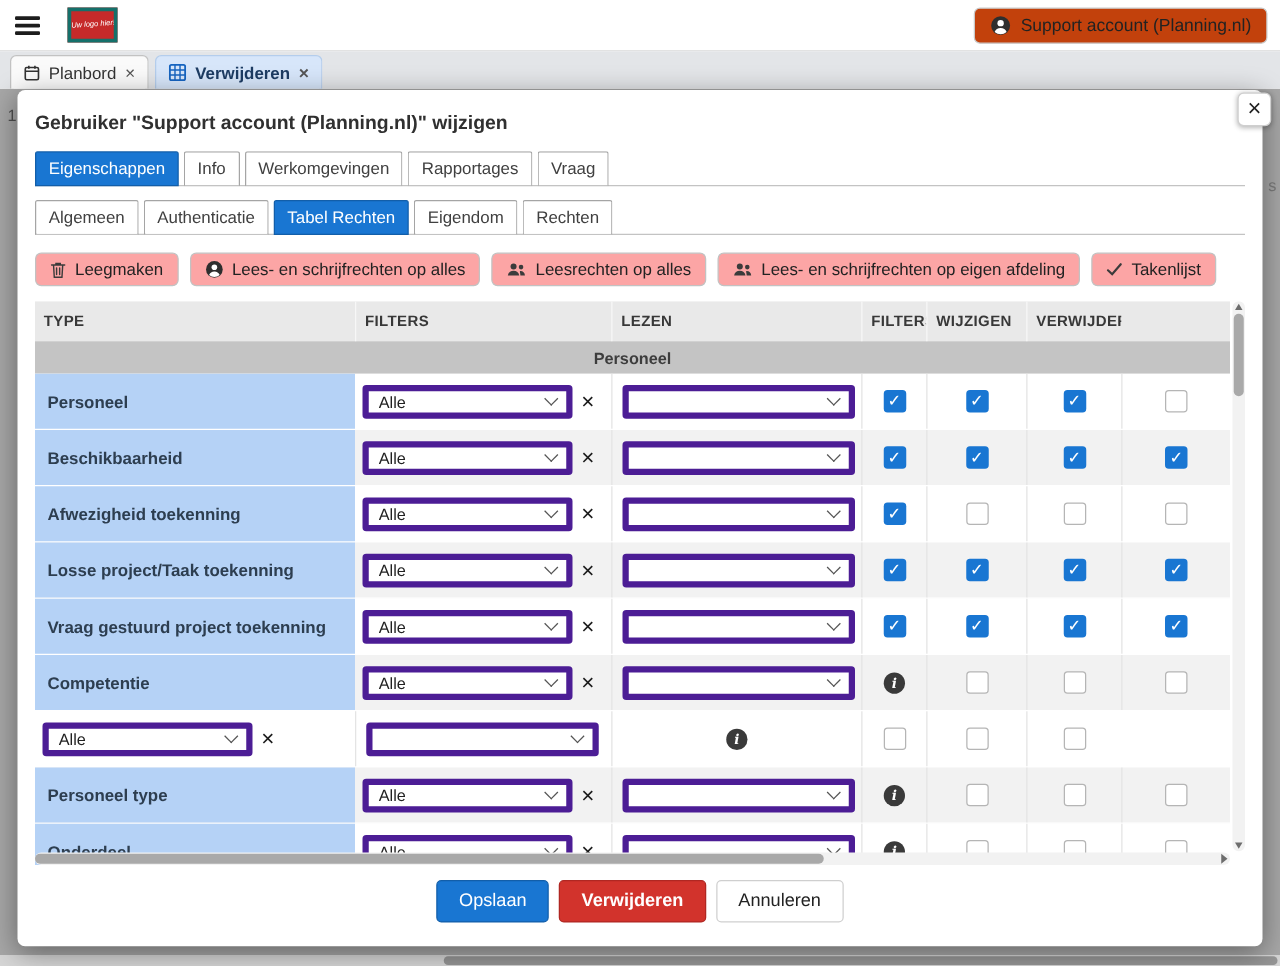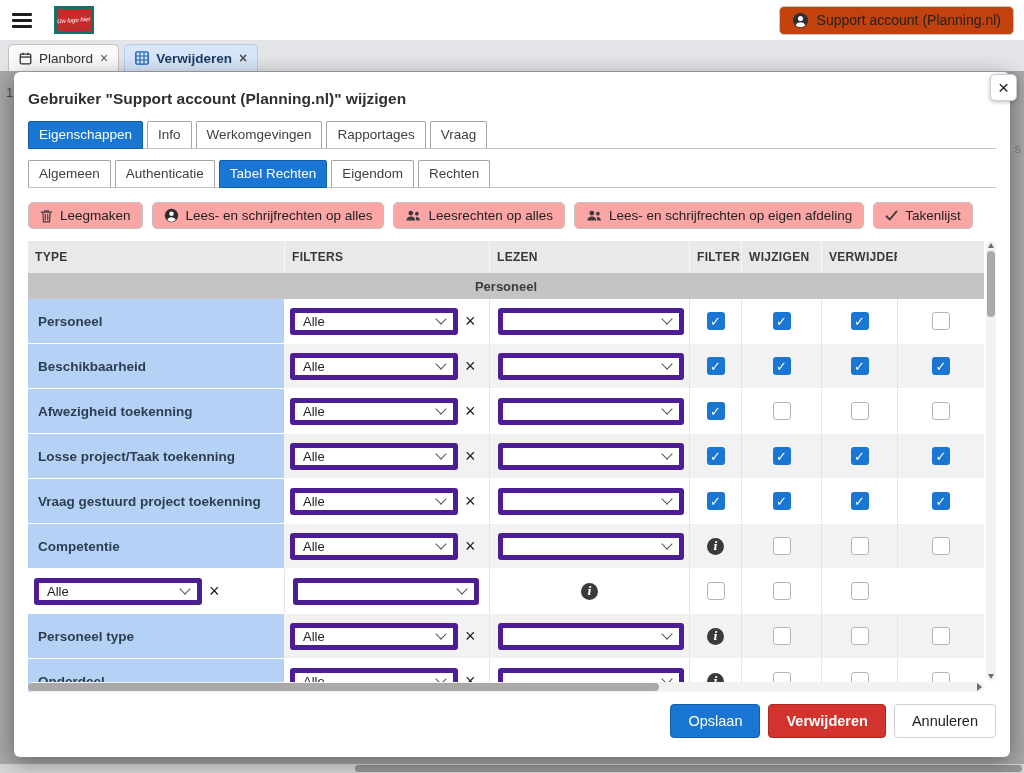--- a/index.html
+++ b/index.html
@@ -95,21 +95,21 @@
   .vscroll .thumb{position:absolute;top:10px;left:1px;right:1px;height:66px;background:#a9a9a9;border-radius:4px;}
   .vs-up,.vs-down{position:absolute;left:2px;width:0;height:0;border-left:3px solid transparent;border-right:3px solid transparent;}
   .vs-up{top:2px;border-bottom:5px solid #6d6d6d;}
   .vs-down{bottom:2px;border-top:5px solid #6d6d6d;}
   .hscroll{position:absolute;left:0;bottom:0;height:10px;right:12px;background:#f2f2f2;border-radius:5px;}
   .hscroll .thumb{position:absolute;left:0;top:1px;bottom:1px;width:66%;background:#a9a9a9;border-radius:4px;}
   .hs-arrow{position:absolute;right:2px;top:1px;width:0;height:0;
     border-top:4px solid transparent;border-bottom:4px solid transparent;border-left:5px solid #6d6d6d;}
 
   
-  .footer{display:flex;justify-content:flex-end;gap:8px;margin-top:12px;}
+  .footer{display:flex;justify-content:center;gap:8px;margin-top:12px;}
   .btn{height:34px;padding:0 17px;border-radius:4px;font-size:14.5px;display:flex;align-items:center;
     border:1px solid transparent;font-family:inherit;}
   .btn-save{background:#1976d2;color:#fff;border-color:#125ea9;}
   .btn-delete{background:#d2332c;color:#fff;border-color:#b02722;font-weight:600;}
   .btn-cancel{background:#fff;color:#222;border-color:#cfcfcf;}
 </style>
 </head>
 <body>
 
 <header class="topbar" data-interactable="false">

